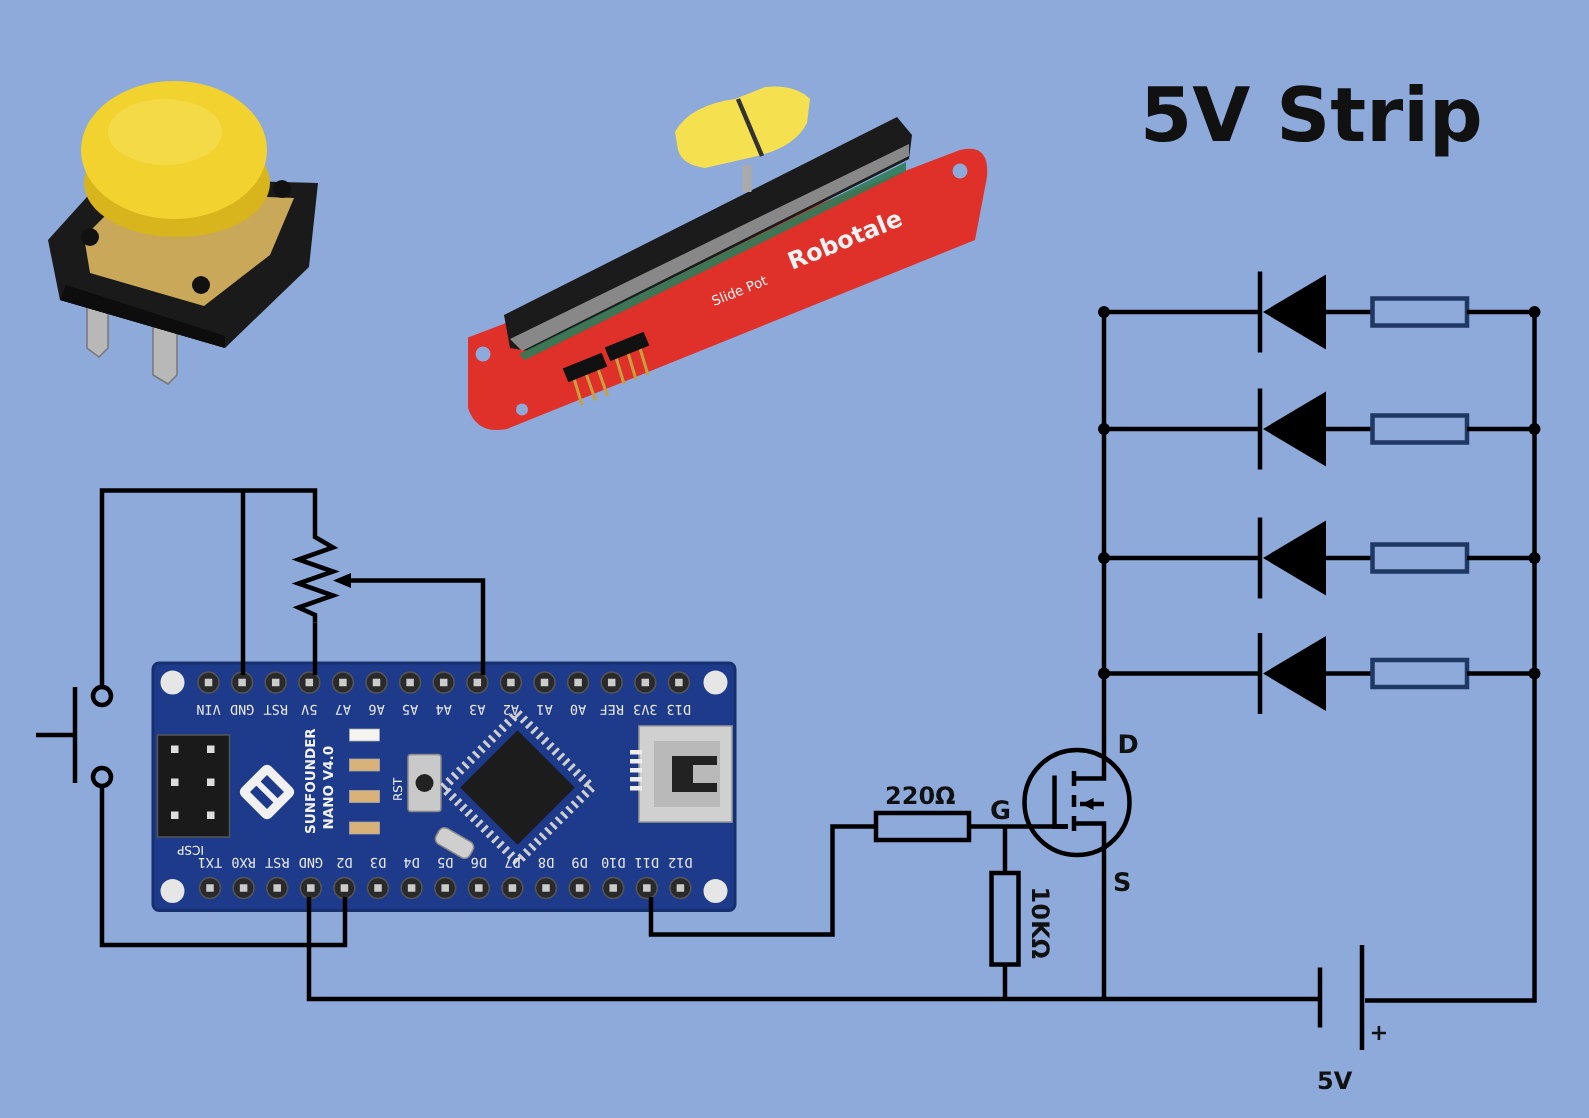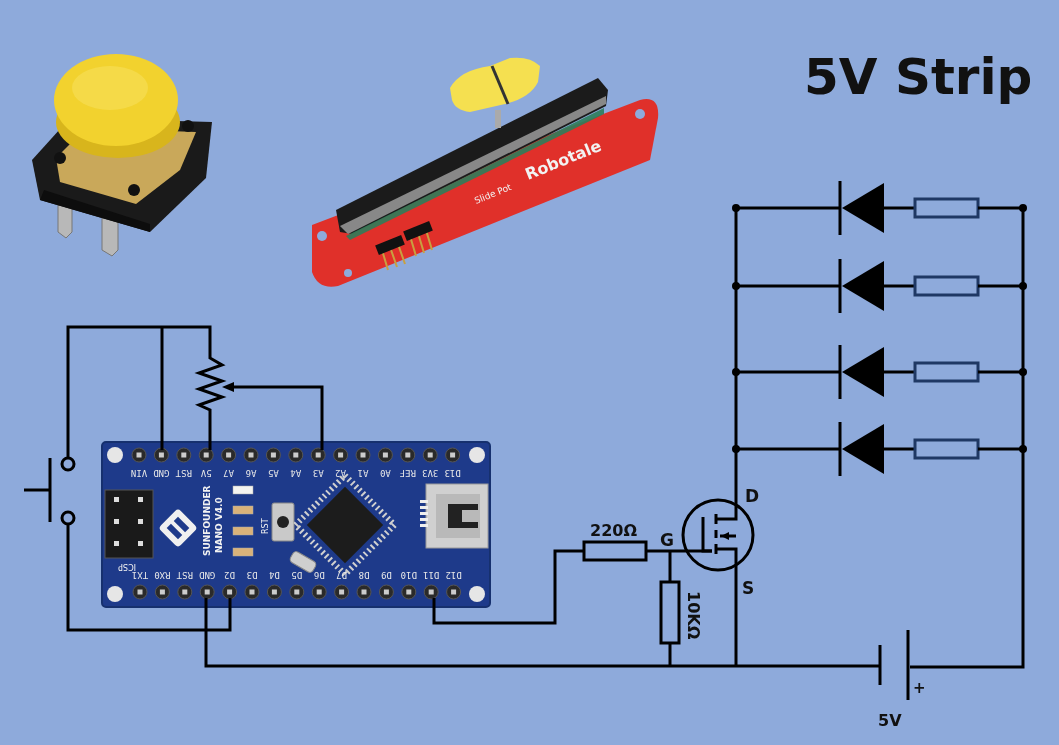--- a/index.html
+++ b/index.html
@@ -1,18 +1,18 @@
 <!DOCTYPE html>
 <html><head>
 <meta charset="utf-8">
 <style>
   html, body { margin: 0; padding: 0; }
   body { width: 1059px; height: 745px; background: #8EAADB; position: relative; overflow: hidden;
          font-family: "DejaVu Sans", sans-serif; }
-  .title { position: absolute; left: 804px; top: 48px; font-size: 50px; font-weight: bold; color: #111; letter-spacing: 0px; }
+  .title { position: absolute; left: 760px; top: 48px; font-size: 50px; font-weight: bold; color: #111; letter-spacing: 0px; }
   svg.main { position: absolute; left: 0; top: 0; }
   .lbl { font-family: "DejaVu Sans", sans-serif; font-weight: bold; fill: #111; }
   .pin-lbl { font-family: "DejaVu Sans Mono", monospace; font-size: 9px; fill: #e8e8e8; }
   .silk { font-family: "DejaVu Sans", sans-serif; fill: #f2f2f2; }
 </style>
 </head>
 <body>
 
 <div class="title">5V Strip</div>
 

